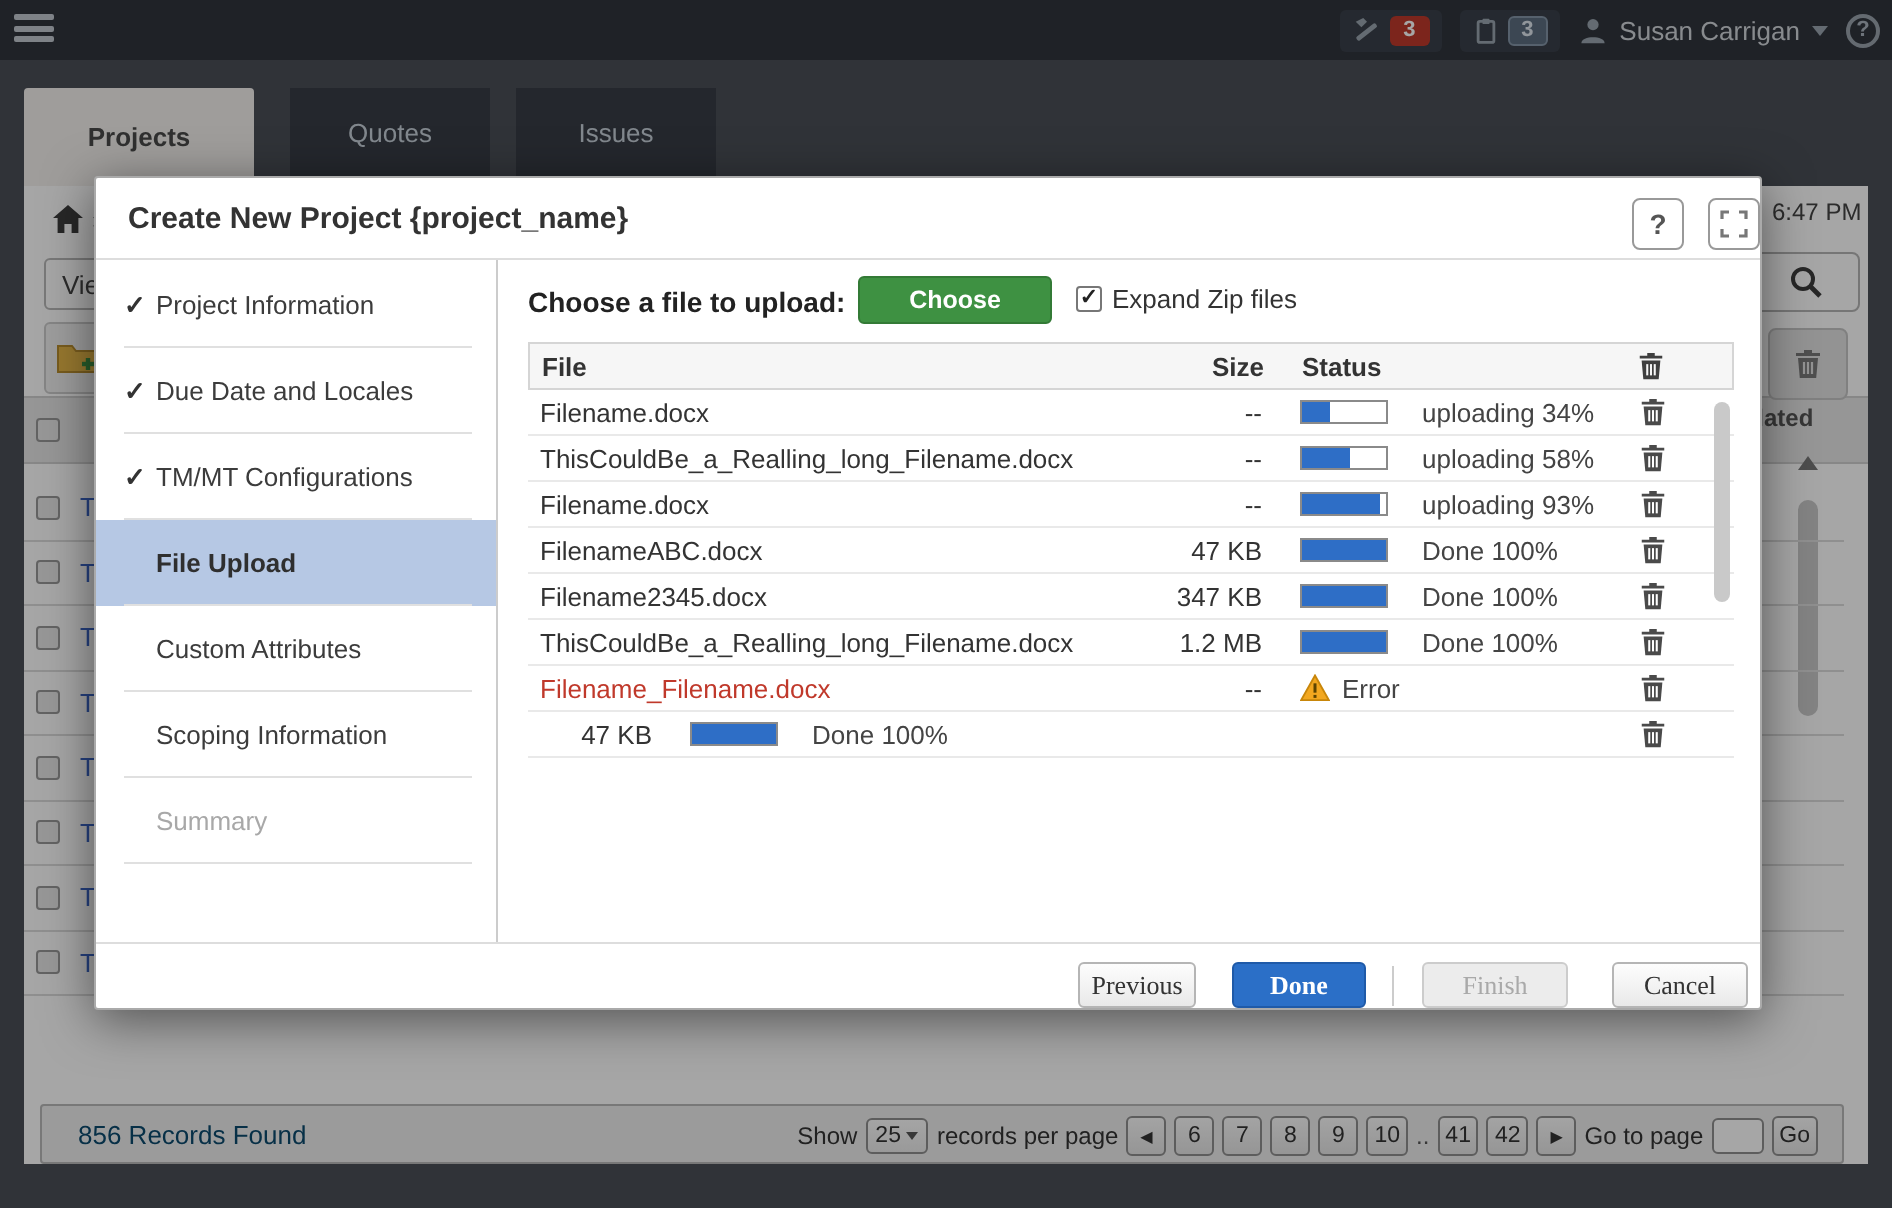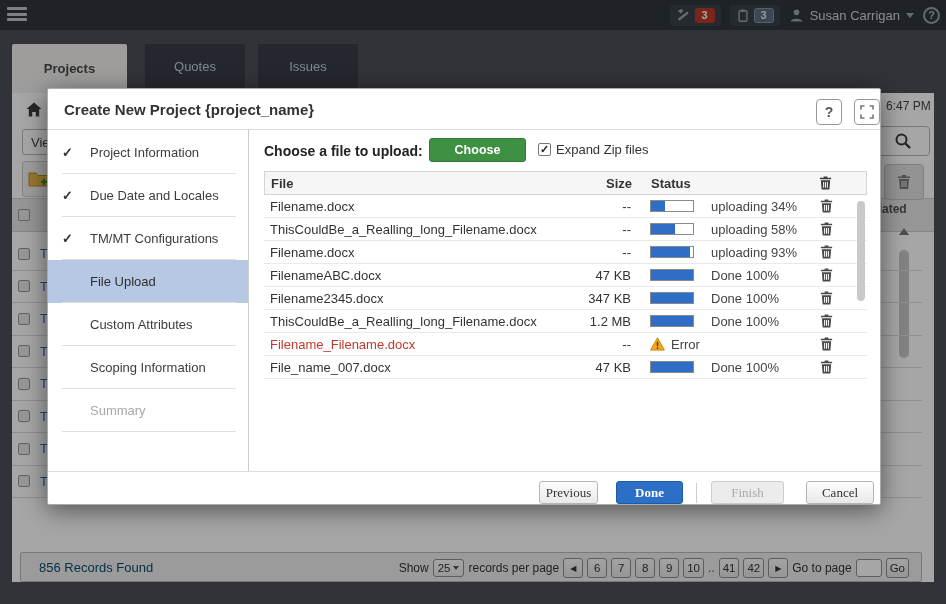--- a/index.html
+++ b/index.html
@@ -74,23 +74,23 @@
   .modal { position:absolute; left:47px; top:88px; width:834px; height:417px; background:#fff; z-index:20;
            border:1px solid #aaa; border-radius:2px; box-shadow:0 5px 25px rgba(0,0,0,.5); }
   .m-title { position:absolute; left:16px; top:12px; font-size:15px; font-weight:bold; color:#333; }
   .m-hbtn { position:absolute; top:10px; width:26px; height:26px; border:1px solid #999; border-radius:4px;
             display:flex; align-items:center; justify-content:center; color:#555; font-size:14px; font-weight:bold; cursor:pointer; }
   .m-hdiv { position:absolute; left:0; top:40px; width:100%; border-top:1px solid #ddd; }
   .m-steps { position:absolute; left:0; top:42px; width:200px; }
   .m-vdiv { position:absolute; left:200px; top:41px; height:341px; border-left:1px solid #ccc; }
   .step { position:relative; height:43px; display:flex; align-items:center; font-size:13px; color:#3c3c3c; cursor:pointer; }
   .step .check { width:14px; margin-left:14px; font-weight:bold; color:#333; font-size:13px; }
-  .step .lbl { margin-left:14px; }
+  .step .lbl { margin-left:2px; }
   .step:after { content:""; position:absolute; left:14px; right:12px; bottom:0; border-bottom:1px solid #e0e0e0; }
-  .step.active { background:var(--step-active); font-weight:normal; color:#2f2f2f; }
+  .step.active { background:var(--step-active); font-weight:bold; color:#2f2f2f; }
   .step.disabled { color:#a8a8a8; }
   .m-content { position:absolute; left:216px; top:41px; width:603px; }
   .prompt-row { position:absolute; top:8px; left:0; width:100%; height:26px; }
   .prompt { position:absolute; left:0; top:5px; font-size:14px; font-weight:bold; color:#222; }
   .choose-btn { position:absolute; left:165px; top:0; width:97px; height:24px; background:var(--choose-green);
                 color:#fff; font-size:12.5px; font-weight:bold; border:1px solid #337a36; border-radius:3px;
                 display:flex; align-items:center; justify-content:center; cursor:pointer; }
   .zip-check { position:absolute; left:274px; top:4px; display:flex; align-items:center; gap:5px; font-size:13px; color:#333; }
   .cbx { width:13px; height:13px; border:1px solid #777; border-radius:2px; background:#fff; color:#222;
          font-size:11px; line-height:11px; display:flex; align-items:center; justify-content:center; font-weight:bold; }
@@ -563,21 +563,20 @@
                   <g stroke="#fff" stroke-width="1.1">
                     <line x1="6" y1="7" x2="6" y2="13"></line>
                     <line x1="8" y1="7" x2="8" y2="13"></line>
                     <line x1="10" y1="7" x2="10" y2="13"></line>
                   </g>
                 </svg>
     </div>
   </div>
 
   <div class="frow">
-    <div class="c-file">File_name_007.docx</div>
     <div class="c-size">47 KB</div>
     <div class="c-status">
       <div class="pbar">
                   <i style="width: 100%;"></i>
                 </div>
 
       <span class="stxt">Done 100%</span>
     </div>
     <div class="c-trash">
       <svg width="15" height="16" viewBox="0 0 16 16" fill="#4a4a4a">

